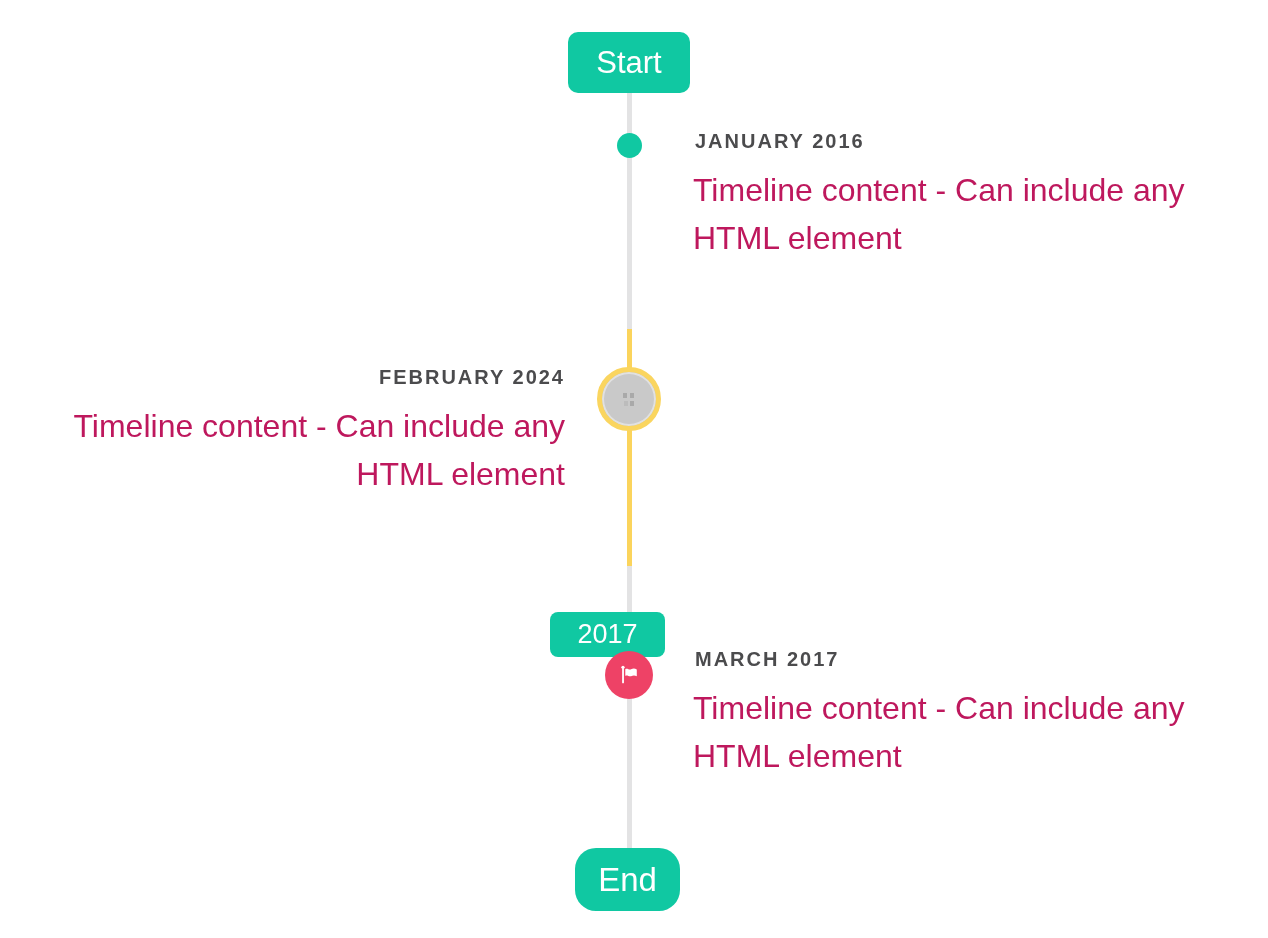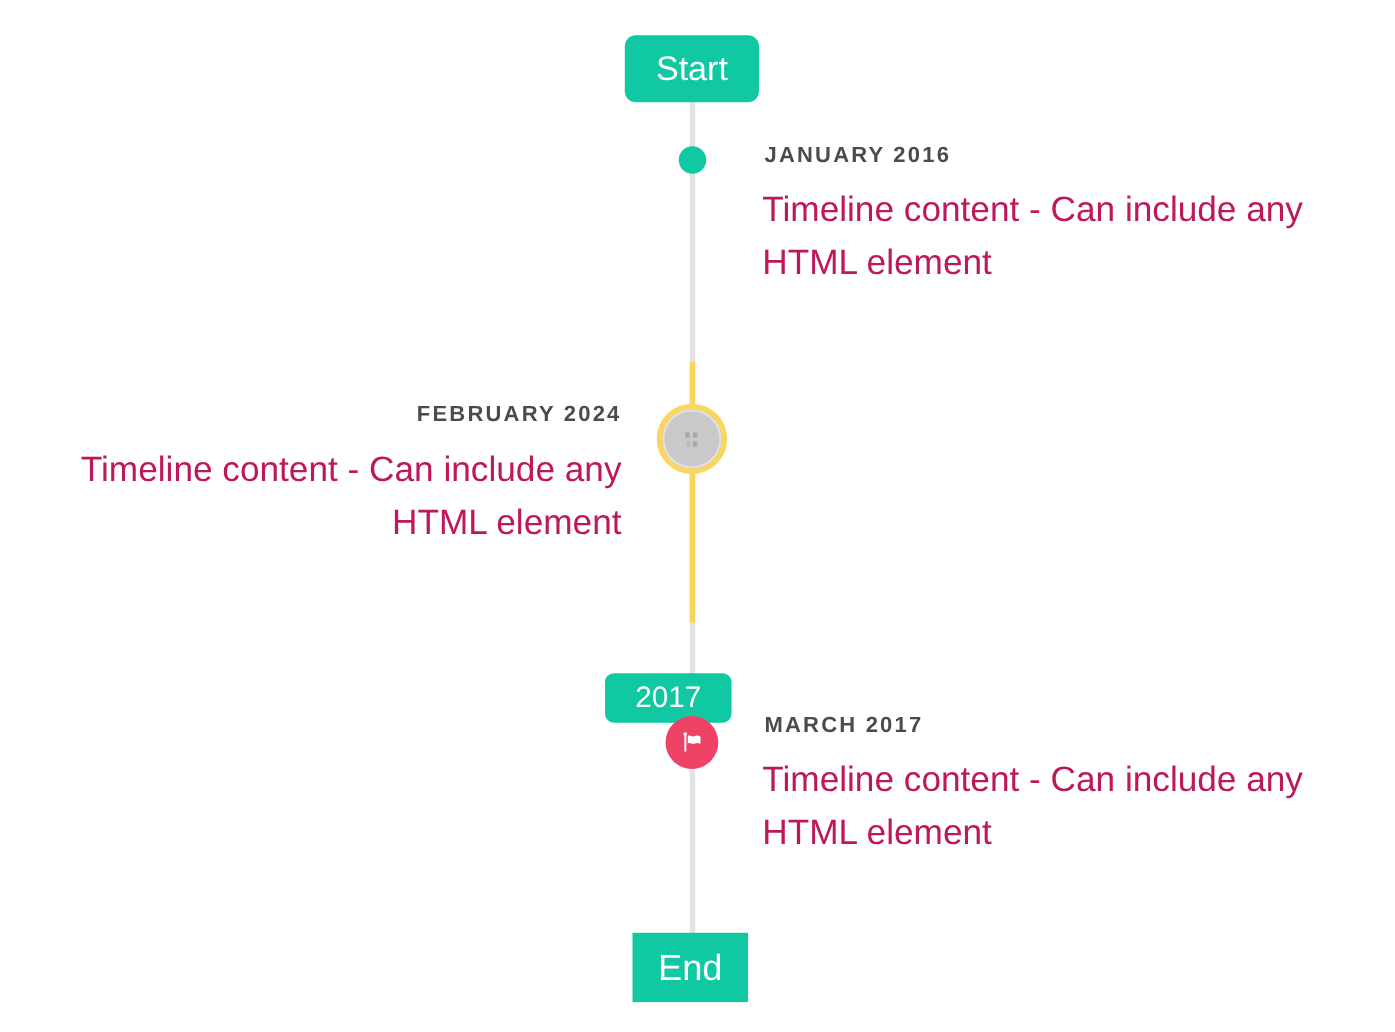--- a/index.html
+++ b/index.html
@@ -31,21 +31,21 @@
     position: absolute;
     background: #10c8a2;
     color: #ffffff;
     display: flex;
     align-items: center;
     justify-content: center;
     box-sizing: border-box;
   }
   .badge-start { left: 568px; top: 32px;  width: 122px; height: 61px; border-radius: 10px; font-size: 31px; }
   .badge-year  { left: 550px; top: 564px; width: 115px;  height: 45px; border-radius: 8px;  font-size: 27px; margin-top: 48px; }
-  .badge-end   { left: 575px; top: 848px; width: 105px; height: 63px; border-radius: 0; font-size: 33px; }
+  .badge-end   { left: 575px; top: 848px; width: 105px; height: 63px; border-radius: 21px; font-size: 33px; }
 
   
   .marker { position: absolute; border-radius: 50%; box-sizing: border-box; }
   .marker-dot {
     left: 617px; top: 133px;
     width: 25px; height: 25px;
     background: #10c8a2;
   }
   .marker-image {
     left: 597px; top: 367px;

